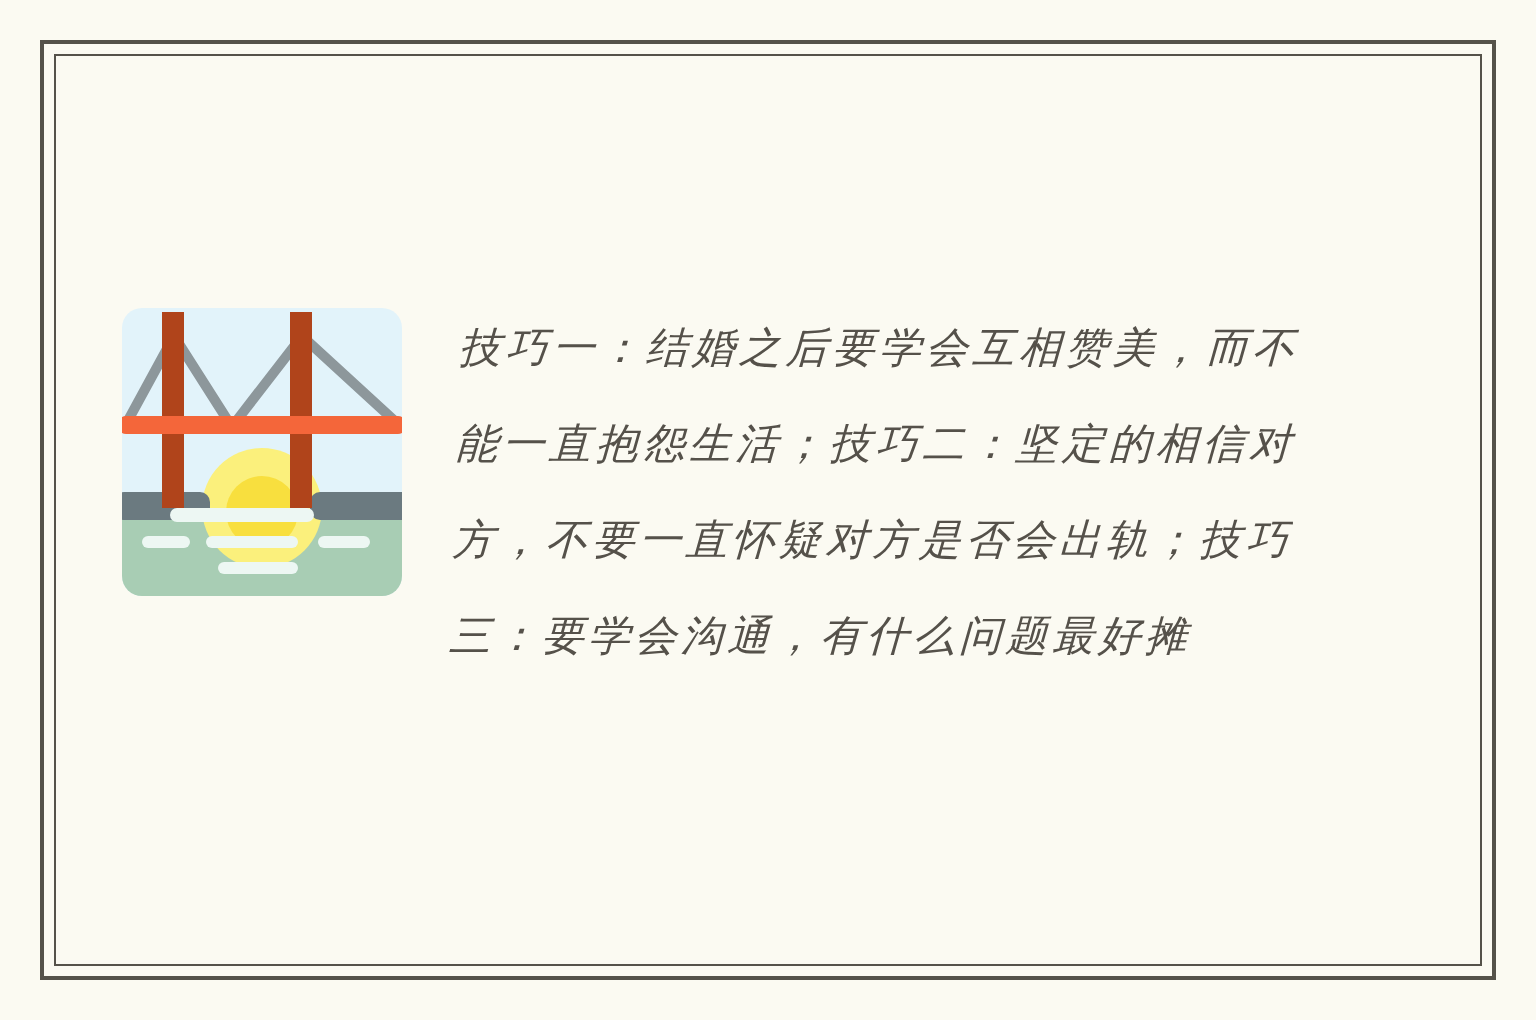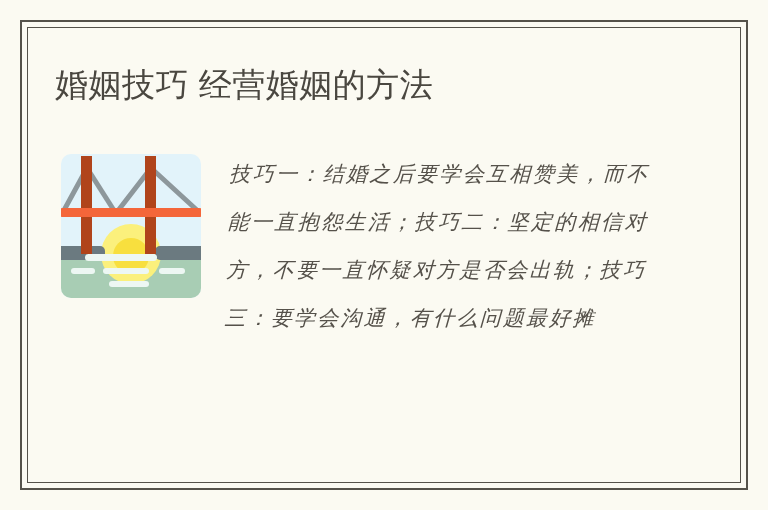--- a/index.html
+++ b/index.html
@@ -105,21 +105,20 @@
 </head>
 <body>
 
 <div class="page">
 
   <div class="frame-outer"></div>
   <div class="frame-inner"></div>
 
   <div class="content">
 
-    <div class="article-title">婚姻技巧 经营婚姻的方法</div>
 
     <div class="body-row">
 
       <div class="illustration">
         <svg class="ill-svg" viewBox="0 0 152 152" xmlns="http://www.w3.org/2000/svg">
           <defs>
             <clipPath id="roundclip">
               <rect x="6" y="4" width="140" height="144" rx="10" ry="10"></rect>
             </clipPath>
           </defs>

